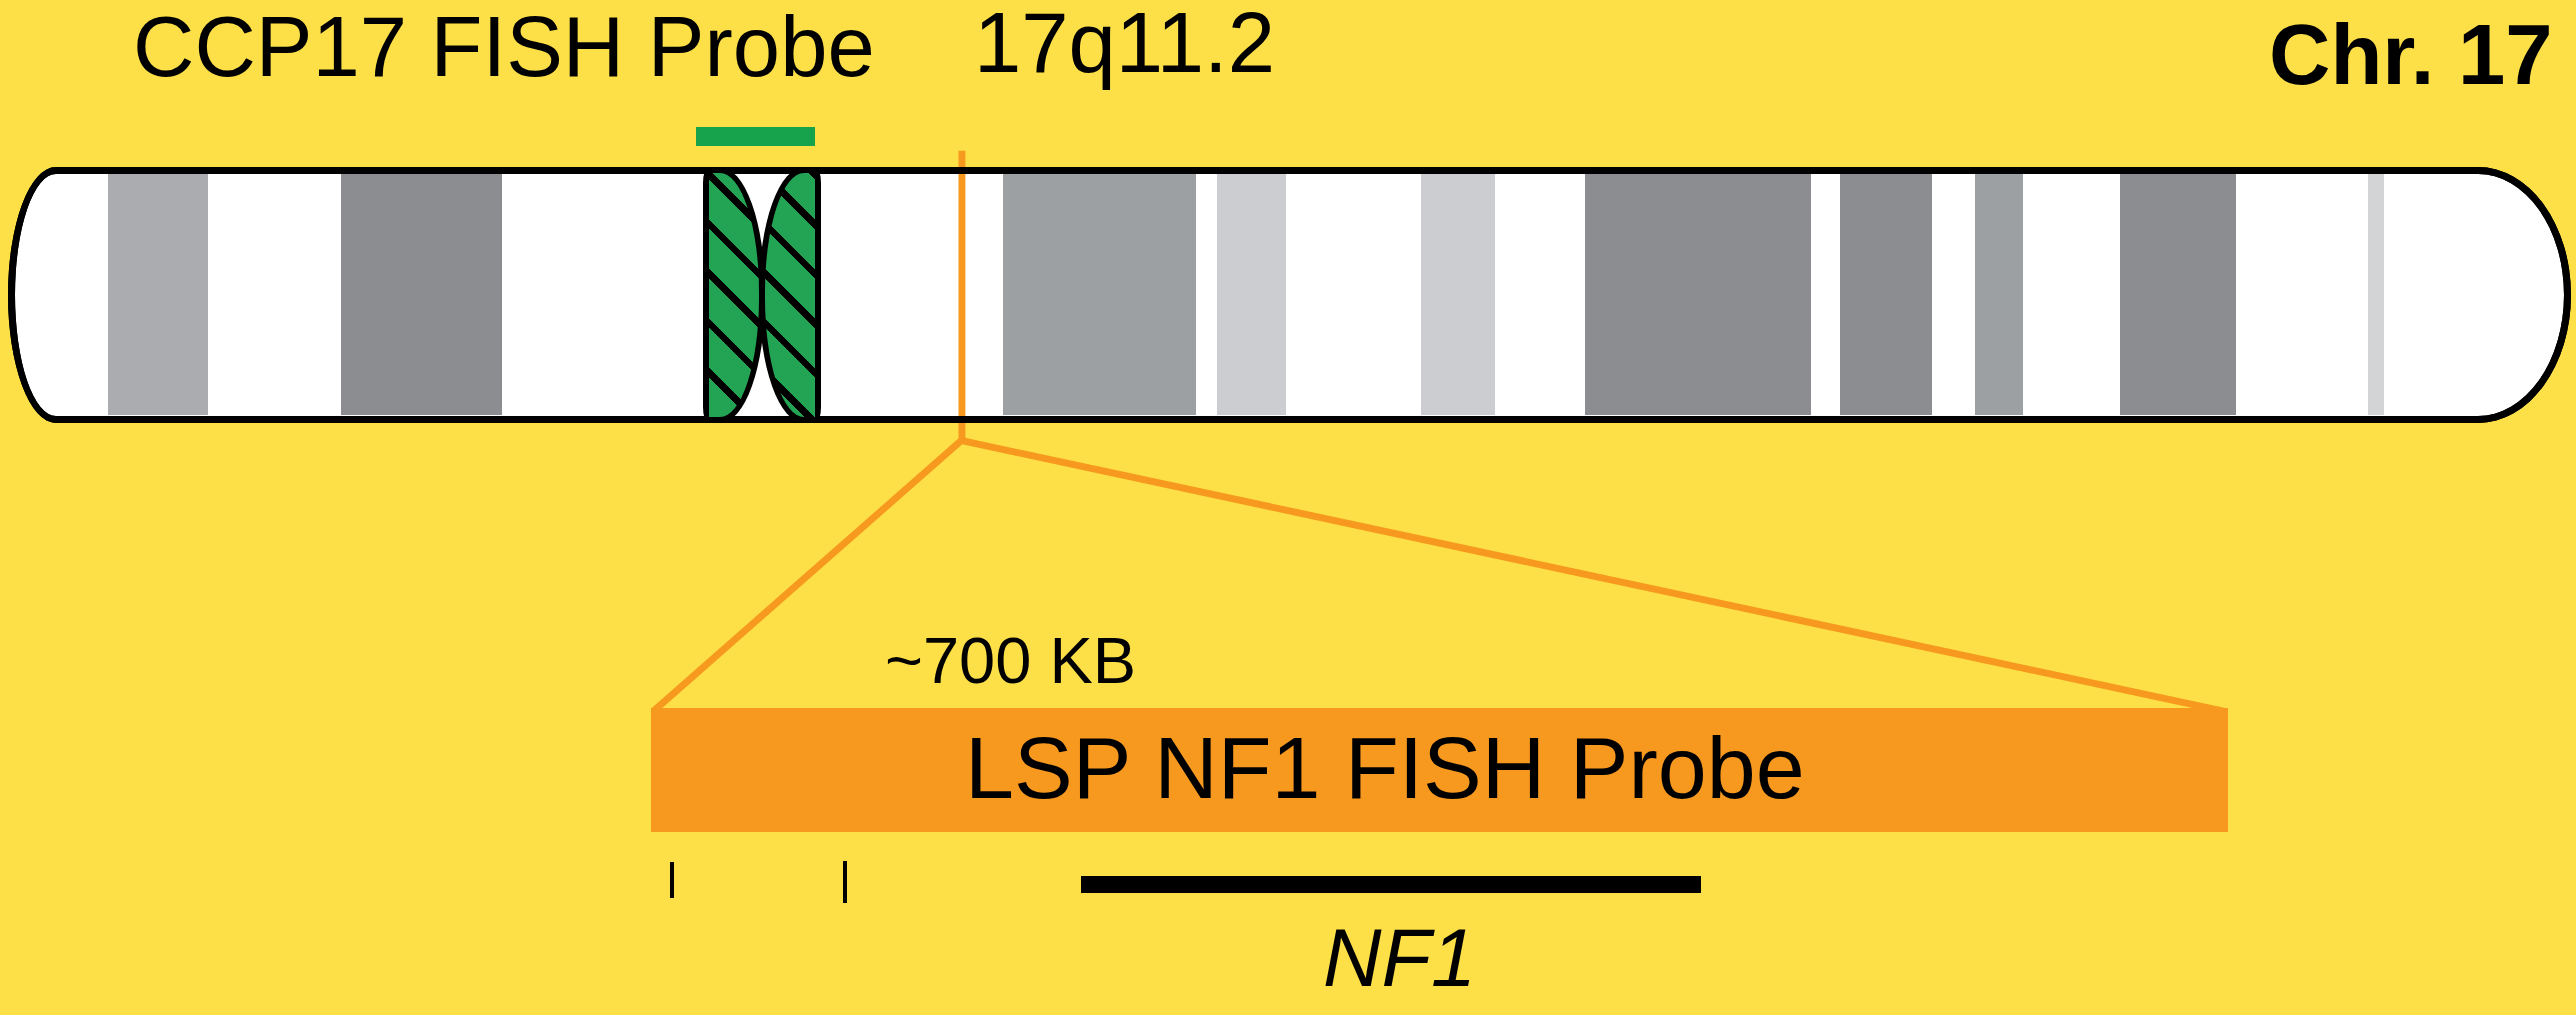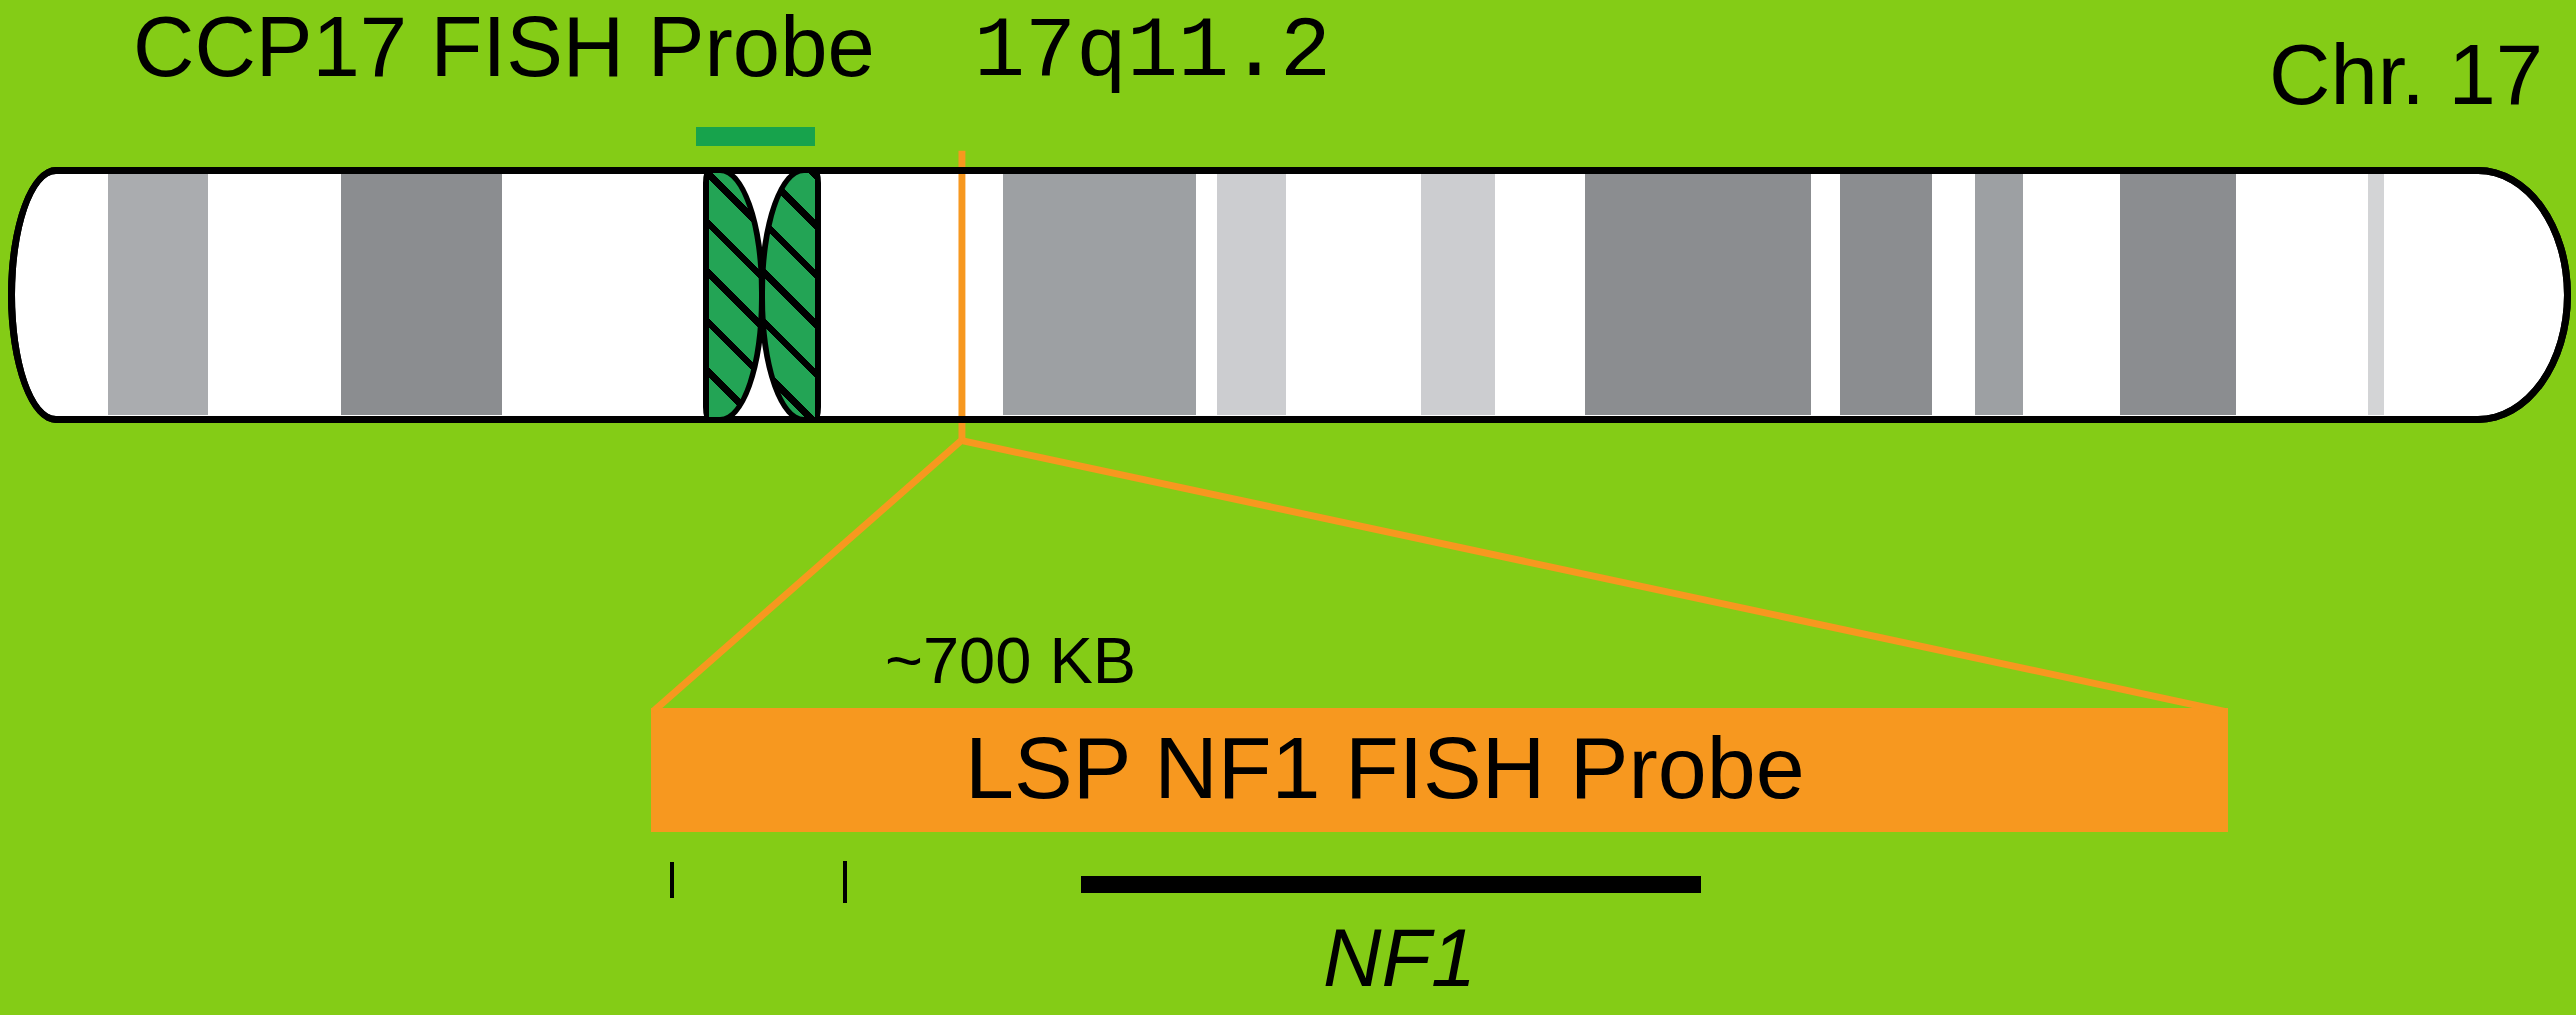--- a/index.html
+++ b/index.html
@@ -1,30 +1,30 @@
 <!DOCTYPE html>
 <html style="--probe-green: #17a34c; --centromere-green: #23a455; --probe-orange: #f7981f; --band-dark: #8b8d90; --band-medium: #9da0a3; --band-medium-light: #aaacaf; --band-light: #cccdd0; --band-lighter: #d3d4d6;font-size:8.5px"><head>
 <meta charset="utf-8">
 <style>
   html,body{margin:0;padding:0;background:#fff;}
   .canvas{
     position:relative;
     width:2576px;height:1016px;
-    background:#84cc16;
+    background:#fde047;
     font-family:"Liberation Sans", sans-serif;
     overflow:hidden;
   }
   .label{
     position:absolute;
     color:#000;
     white-space:nowrap;
     line-height:1;
   }
   .lbl-top{font-size:85px;}
-  .lbl-bold{font-weight:normal;margin-top:20px;}
+  .lbl-bold{font-weight:bold;}
   .lbl-italic{font-style:italic;}
 
   
   .chrom-fill{
     position:absolute;left:8px;top:167px;width:2563px;height:256px;
     box-sizing:border-box;
     background:#fff;
     border:7.5px solid #000;
     border-radius:48px 93px 93px 48px / 128px 128px 128px 128px;
     overflow:hidden;
@@ -106,21 +106,21 @@
   .lbl-rnf135{left:778px;top:926px;}
   .lbl-nf1{left:1323px;top:918px;font-size:81px;text-align:center;}
 </style>
 </head>
 <body>
 
 <div class="canvas">
 
   <div class="label lbl-top" style="left:133px;top:4.3px;">CCP17 FISH Probe</div>
 
-  <div class="label lbl-top" style="left:974px;top:10px;font-family:Liberation Mono, monospace;">17q11.2</div>
+  <div class="label lbl-top" style="left:974px;top:0;">17q11.2</div>
 
   <div class="label lbl-top lbl-bold" style="left:2269px;top:11.7px;">Chr. 17</div>
 
   <div class="green-bar"></div>
 
   <div class="chrom-fill" id="chrom-fill">
       <div class="band" style="left: 93px; width: 100px; background: rgb(170, 172, 175);"></div>
       <div class="band" style="left: 326px; width: 161px; background: rgb(139, 141, 144);"></div>
       <div class="band" style="left: 988px; width: 193px; background: rgb(157, 160, 163);"></div>
       <div class="band" style="left: 1202px; width: 69px; background: rgb(204, 205, 208);"></div>

